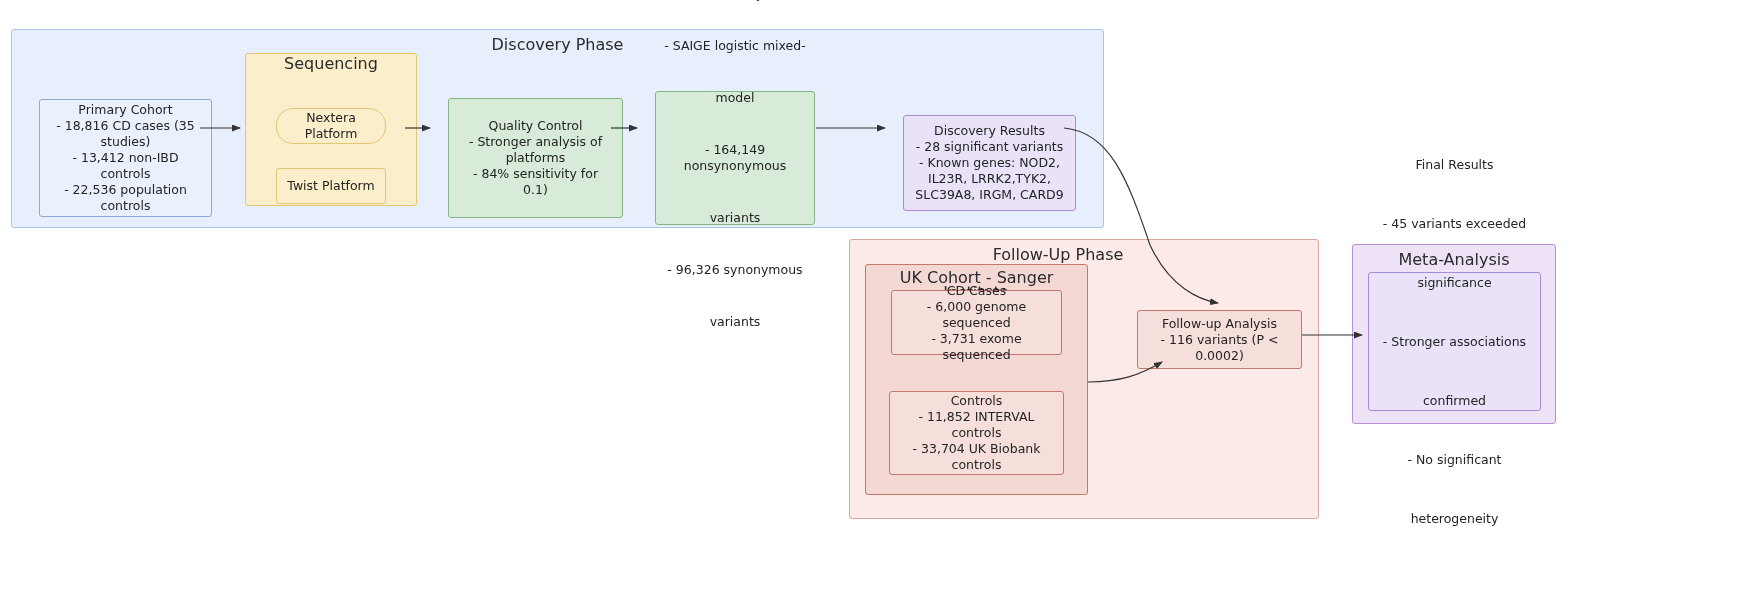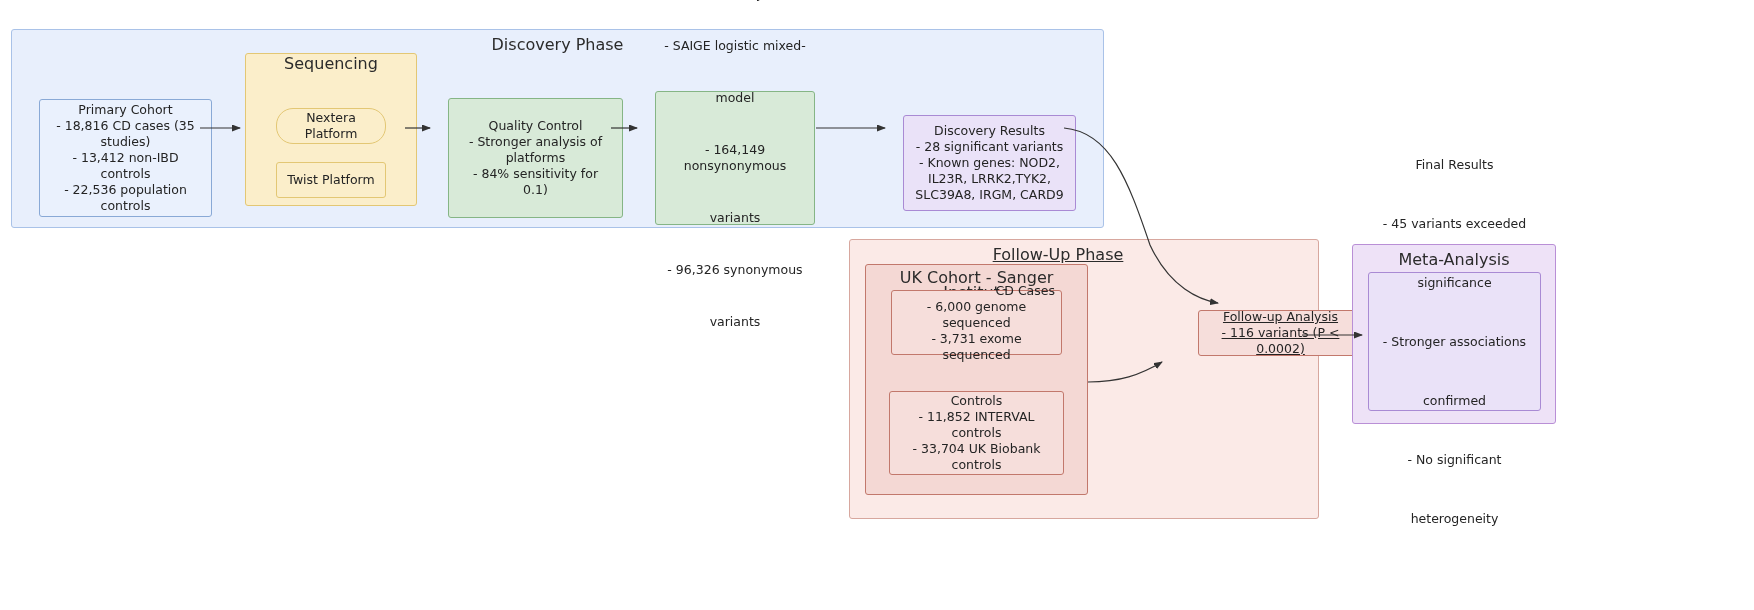--- a/index.html
+++ b/index.html
@@ -37,21 +37,21 @@
     border: 1.2px solid #a9c2e8;
   }
   #discovery-phase > .subgraph-title { top: 5px; }
 
   #followup-phase {
     left: 849px; top: 239px;
     width: 470px; height: 280px;
     background: #fbeae7;
     border: 1.2px solid #d7a79e;
   }
-  #followup-phase > .subgraph-title { top: 5px; left: auto; right: 190px; width: 140px; text-decoration: underline; }
+  #followup-phase > .subgraph-title { top: 5px; left: auto; right: 190px; width: 140px; }
 
   #meta-analysis {
     left: 1352px; top: 244px;
     width: 204px; height: 180px;
     background: #eee2f7;
     border: 1.2px solid #b98fd6;
   }
   #meta-analysis > .subgraph-title { top: 5px; }
 
   #uk-cohort {
@@ -83,27 +83,27 @@
   .node .nline  { display: block; }
 
   .n-blue   { background: #eaf1fd; border: 1.2px solid #89a9d6; }
   .n-yellow { background: #fbeeca; border: 1.2px solid #e3c774; }
   .n-green  { background: #d8ead8; border: 1.2px solid #85b585; }
   .n-purple { background: #eae2f8; border: 1.2px solid #a98ad4; }
   .n-pink   { background: #f6dedb; border: 1.2px solid #c2786c; }
 
   #primary-cohort     { left: 27px;   top: 69px;  width: 173px; height: 118px; }
   #nextera-platform   { left: 264px;  top: 78px;  width: 110px; height: 36px; border-radius: 17px;  }
-  #twist-platform     { left: 264px;  top: 132px; width: 110px; height: 36px;  }
+  #twist-platform     { left: 264px;  top: 138px; width: 110px; height: 36px;  }
   #quality-control    { left: 436px;  top: 68px;  width: 175px; height: 120px; }
   #initial-analysis   { left: 643px;  top: 61px;  width: 160px; height: 134px; gap: 36px; }
   #discovery-results  { left: 891px;  top: 85px;  width: 173px; height: 96px;  }
-  #cd-cases           { left: 891px;  top: 290px; width: 171px; height: 65px; align-items: flex-end;  }
+  #cd-cases           { left: 891px;  top: 290px; width: 171px; height: 65px;  }
   #controls-node      { left: 889px;  top: 391px; width: 175px; height: 84px;  }
-  #followup-analysis  { left: 1198px; top: 310px; width: 165px; height: 46px; text-decoration: underline;  }
+  #followup-analysis  { left: 1137px; top: 310px; width: 165px; height: 59px;  }
   #final-results      { left: 1368px; top: 272px; width: 173px; height: 139px; gap: 43px; }
 
   
   #edges {
     position: absolute;
     left: 0; top: 0;
     width: 1754px; height: 610px;
     pointer-events: none;
   }
   #edges path, #edges line { fill: none; stroke: #333333; stroke-width: 1.2px; }

